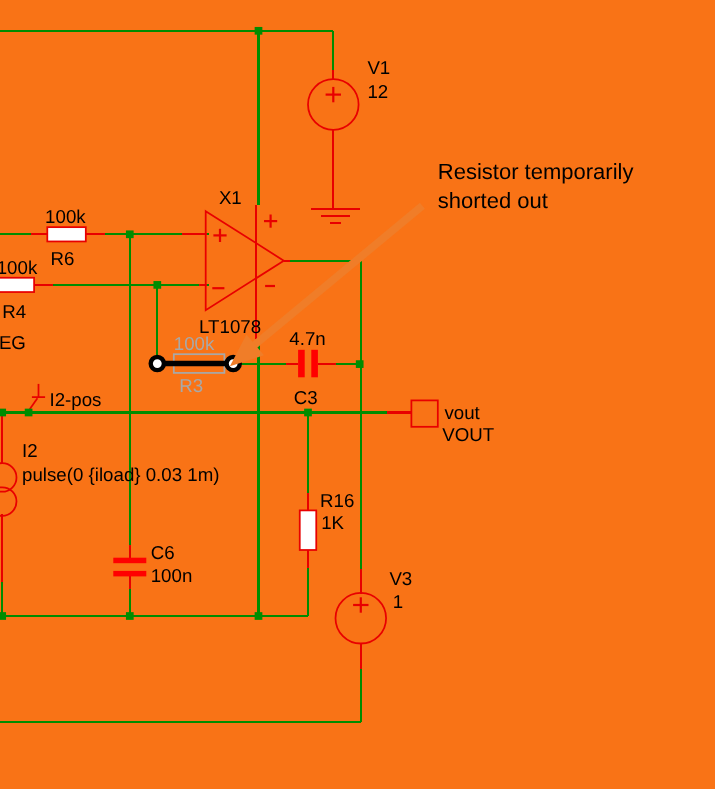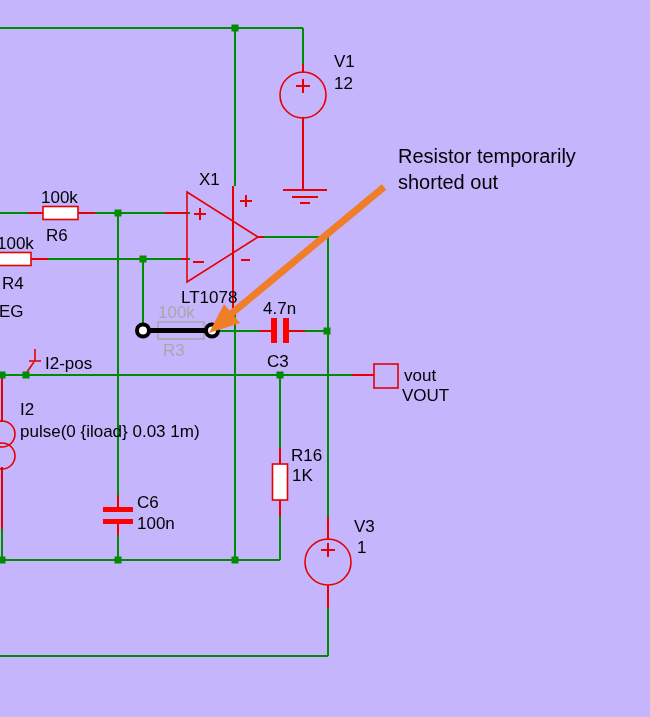--- a/index.html
+++ b/index.html
@@ -1,16 +1,16 @@
 <!DOCTYPE html>
 <html><head>
 <meta charset="utf-8">
 <style>
   html,body{margin:0;padding:0;background:#ffffff;}
-  #canvas{position:relative;width:650px;height:717px;background:#c4b5fd;overflow:hidden;}
+  #canvas{position:relative;width:650px;height:717px;background:#f97316;overflow:hidden;}
   svg{display:block;}
   text{font-family:"Liberation Sans", sans-serif;font-size:17px;fill:#000000;}
   .ghost{fill:#a8a8a8;}
   .annot{font-size:20px;}
   .wire{stroke:#008c00;stroke-width:2;fill:none;}
   .pin{stroke:#e80000;stroke-width:2;fill:none;}
   .sym{stroke:#e80000;stroke-width:1.6;fill:none;}
   .symfill{stroke:#e80000;stroke-width:1.6;fill:#ffffff;}
   .plate{fill:#ff0000;stroke:none;}
   .junc{fill:#008c00;stroke:none;}

